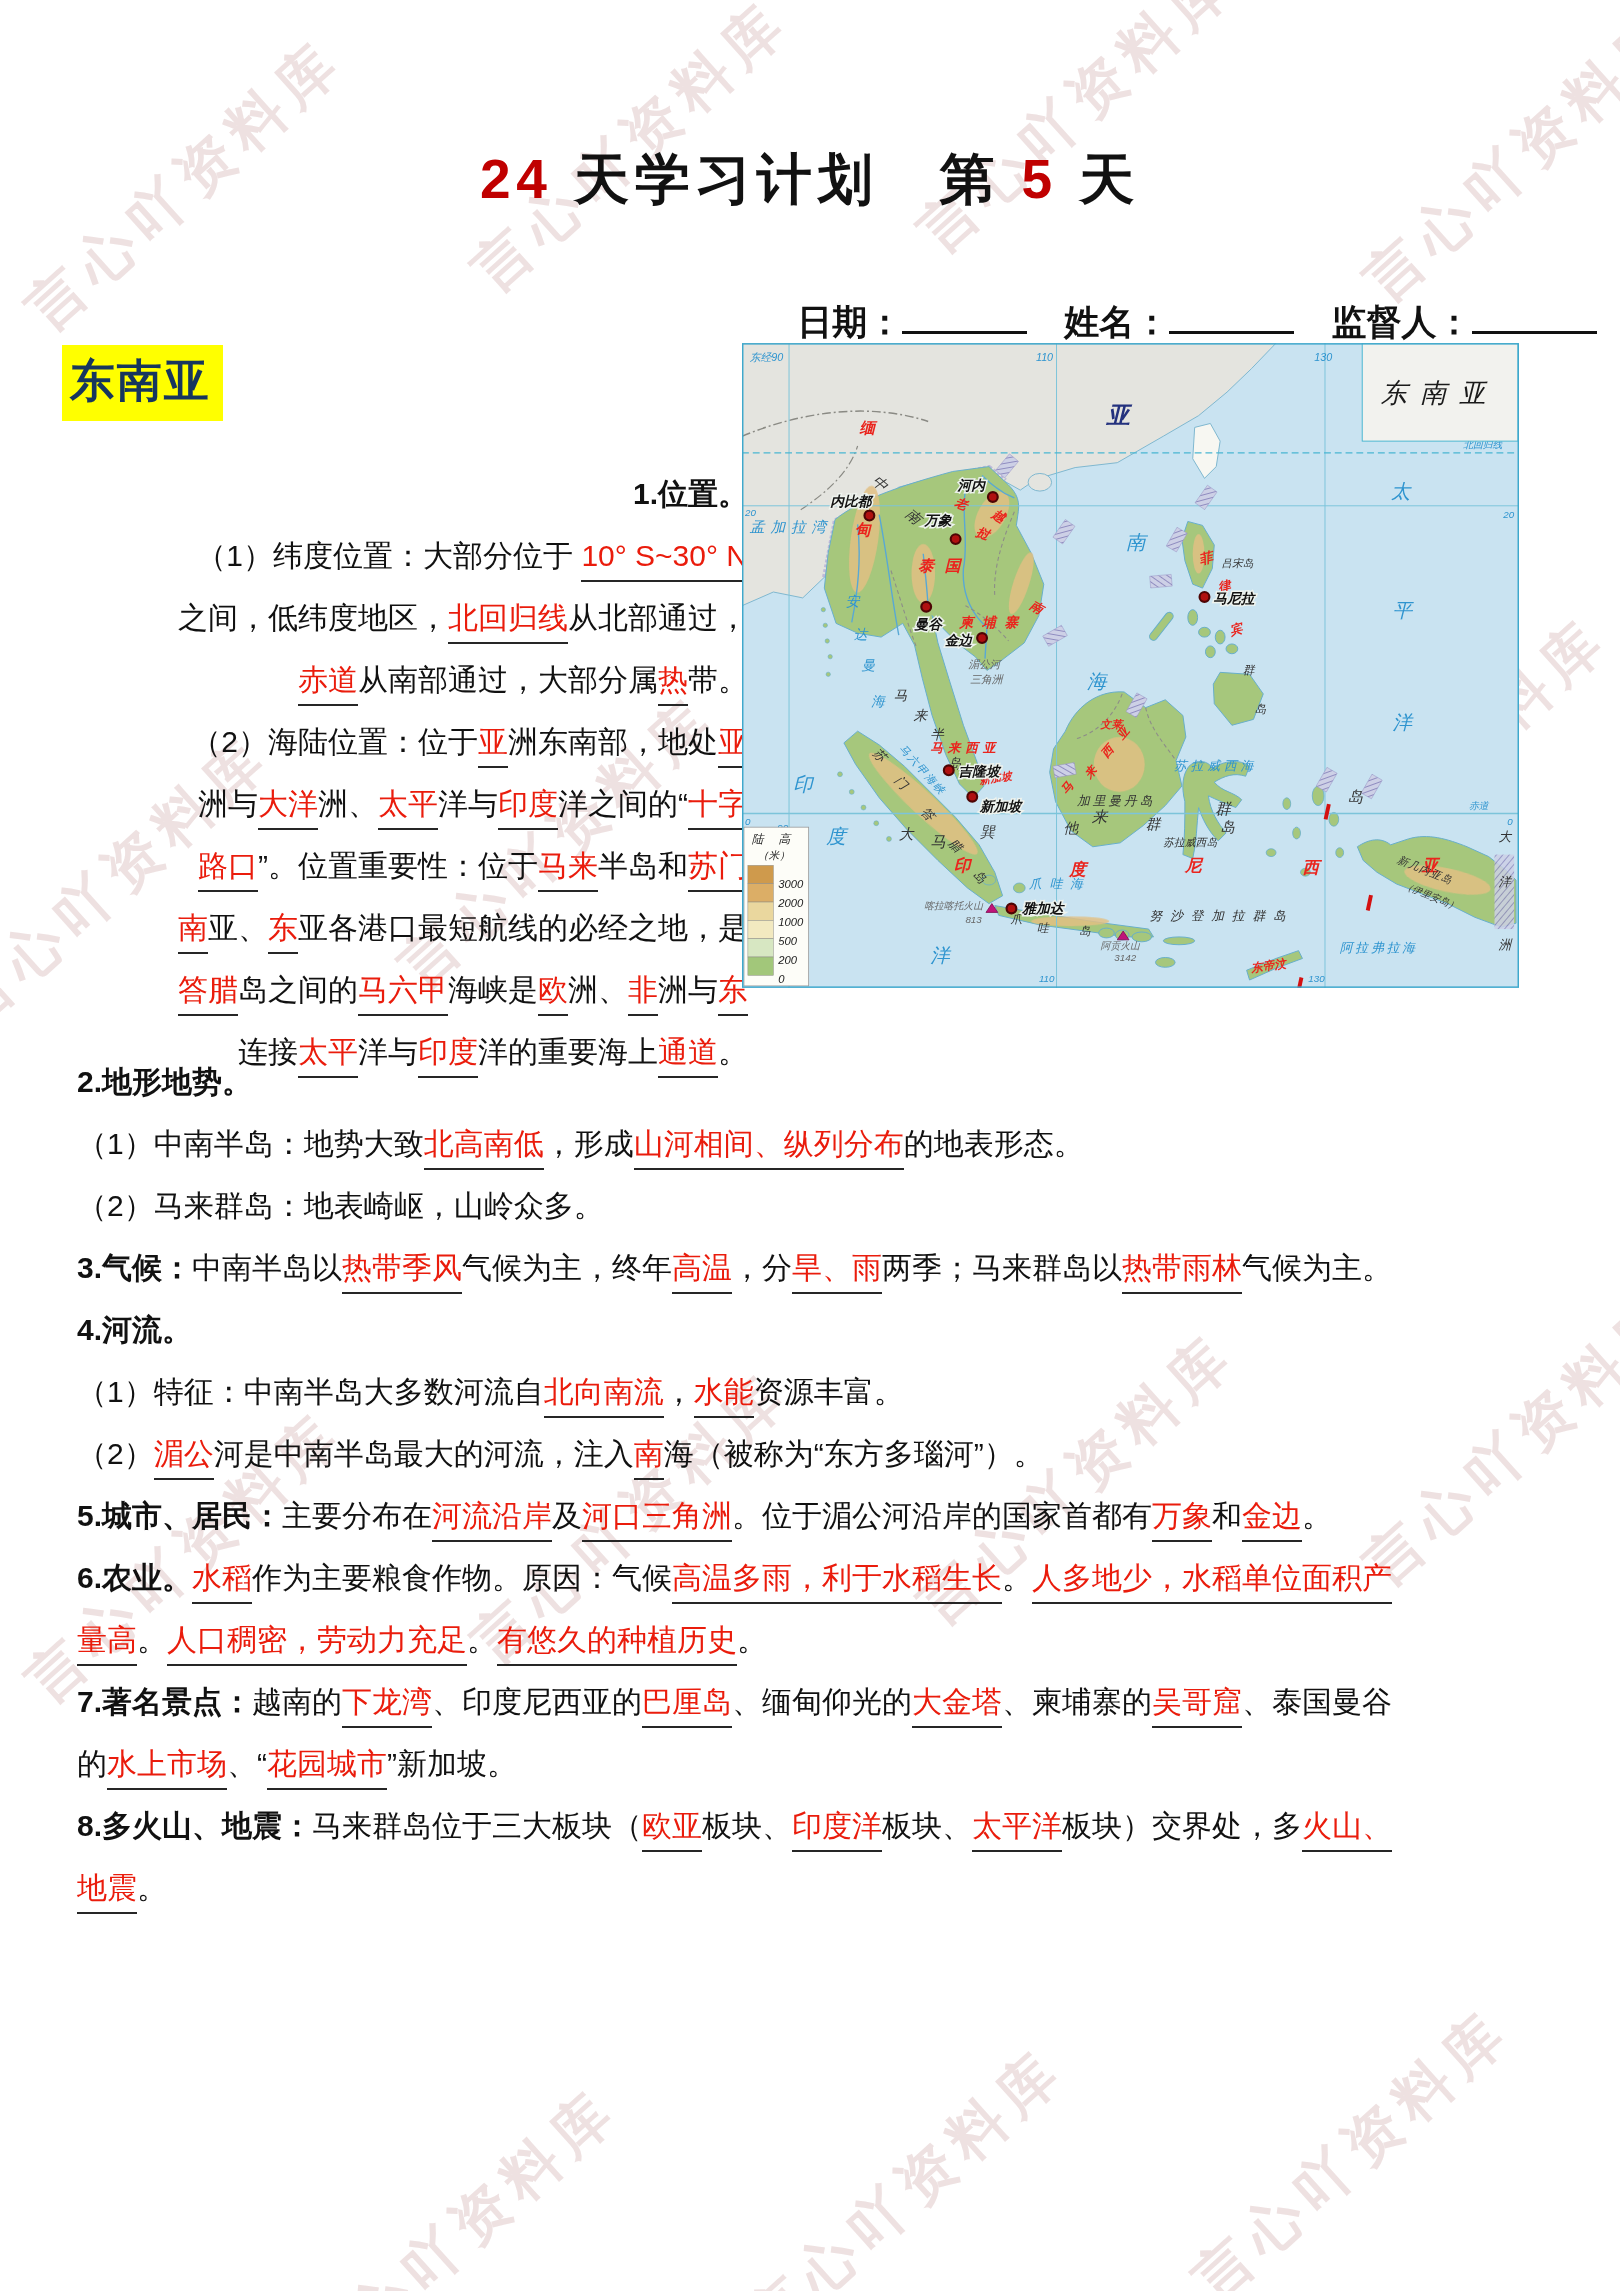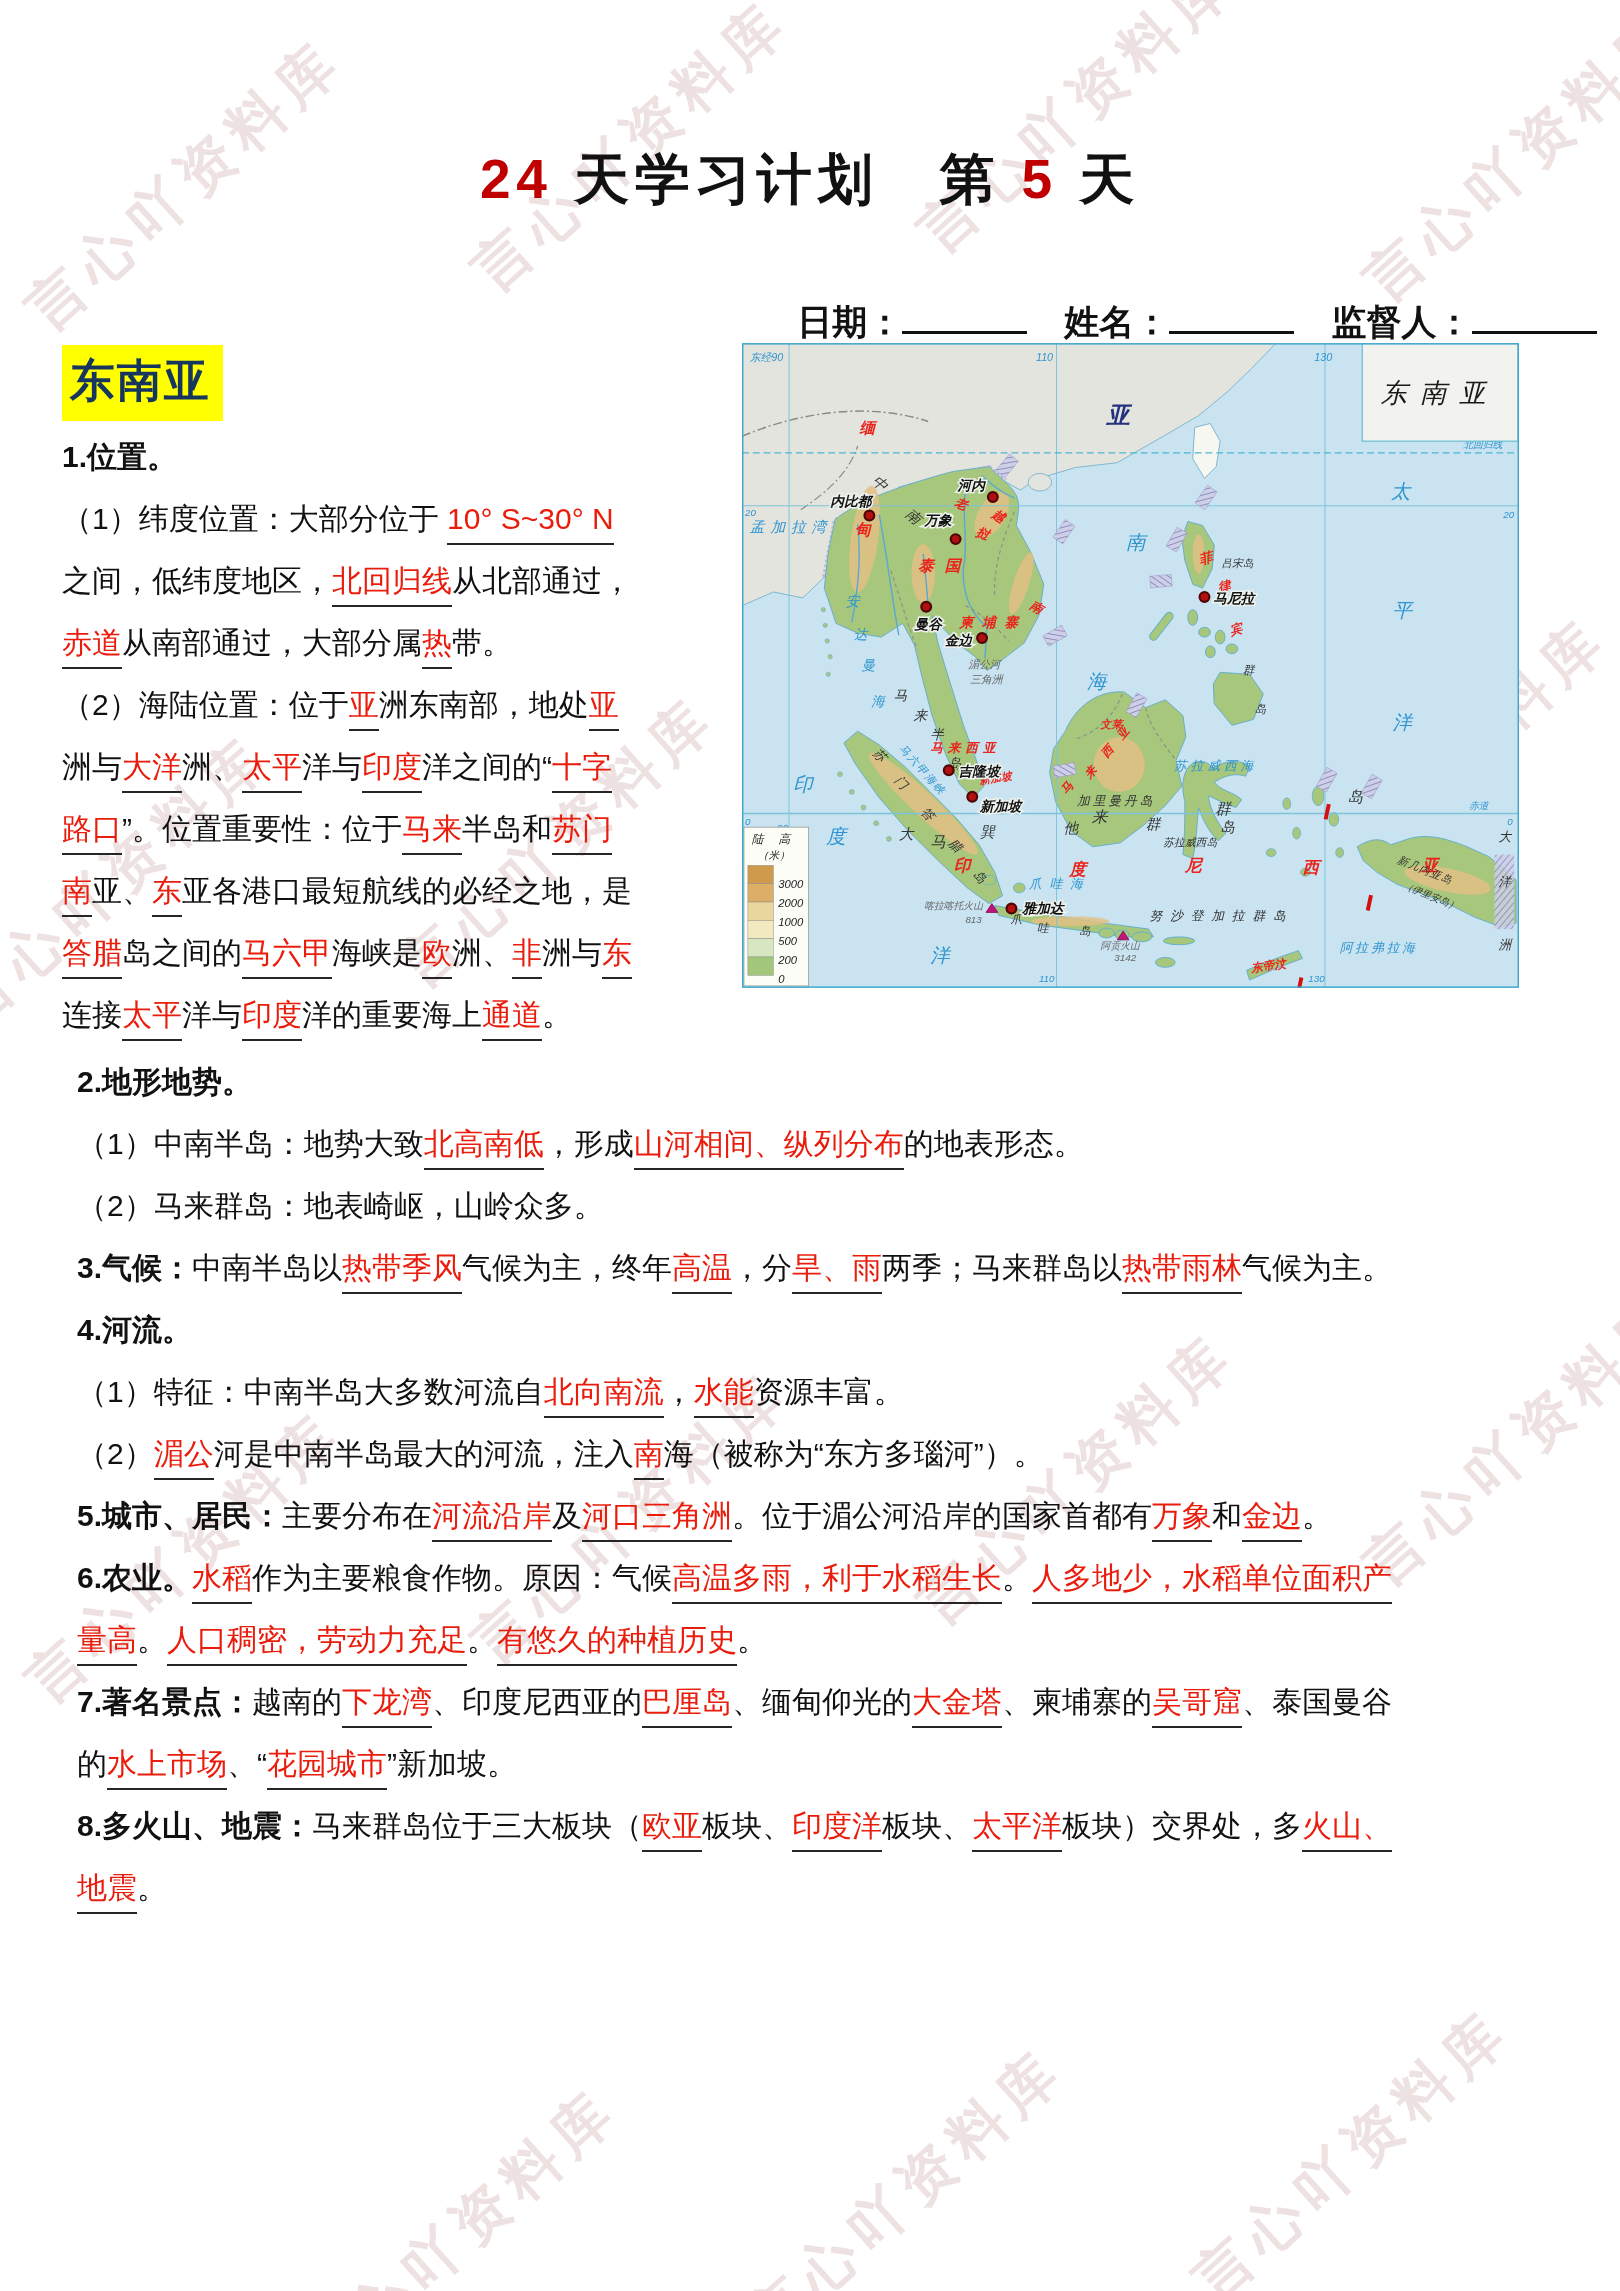--- a/index.html
+++ b/index.html
@@ -13,21 +13,21 @@
       font-family:Liberation Sans, sans-serif;font-weight:bold;font-size:55px;color:#111;
       letter-spacing:5.9px;margin-top:9px;}
   .doc-title .red{color:#c00000;}
   .meta-line{position:absolute;top:267px;left:0;width:100%;text-align:right;
       font-family:"Liberation Serif", serif;font-weight:bold;font-size:35px;color:#111;margin-top:32px;}
   .meta-field{margin:0 13.7px;}
   .blank{display:inline-block;width:125px;height:29px;border-bottom:3.9px solid #111;
       vertical-align:baseline;margin-right:9.8px;}
   .section-badge{position:absolute;left:62px;top:345px;background:#ffff00;color:#17365d;
       font-weight:bold;font-size:45px;padding:5.9px 11.8px 9.8px 7.8px;letter-spacing:2px;}
-  #left-col{position:absolute;left:62px;top:426px;width:686px;}
+  #left-col{position:absolute;left:62px;top:463px;width:686px;text-align:right;}
   #full-col{position:absolute;left:77px;top:1051px;width:1502px;}
   .tline{height:62px;line-height:62px;font-size:30px;color:#111;white-space:nowrap;}
   .sb{font-weight:bold;}
   .sr{color:#ea1c0c;border-bottom:2.9px solid #262626;padding-bottom:8px;}
   #map-wrap{position:absolute;left:742px;top:343px;width:777px;height:645px;font-style:italic;}
   svg text{font-family:"Liberation Sans", sans-serif;}
 </style>
 </head>
 <body>
 

